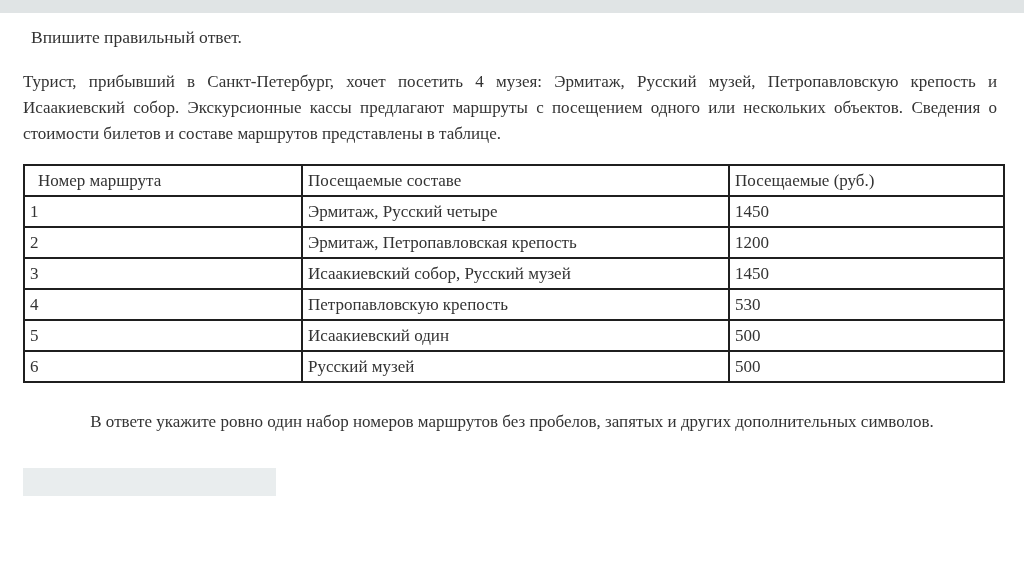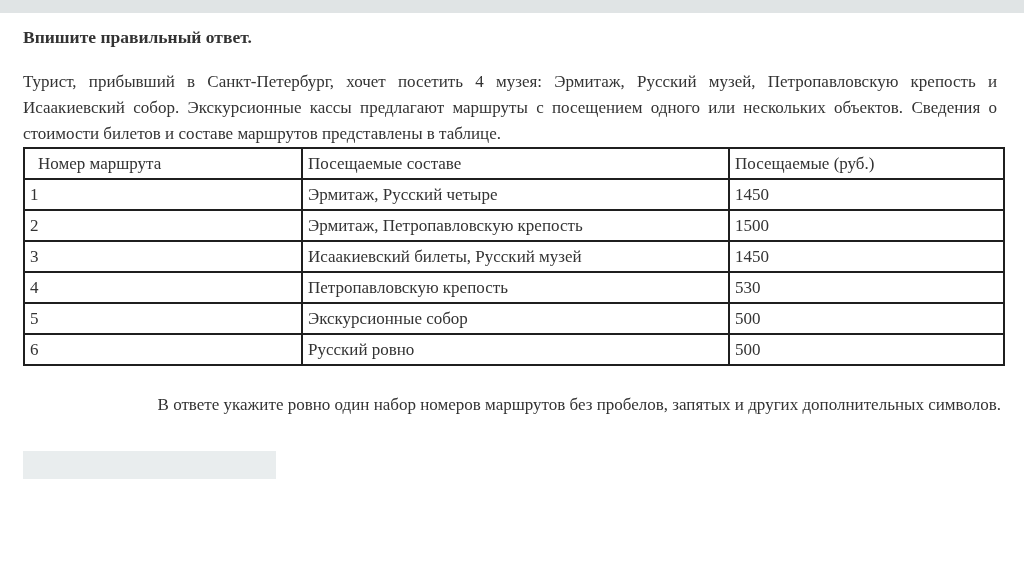--- a/index.html
+++ b/index.html
@@ -15,35 +15,36 @@
   }
   .top-bar {
     width: 100%;
     height: 13px;
     background: #e0e4e5;
   }
   .content {
     padding: 0 23px;
   }
   .heading {
-    margin: 14px 0 0 0;
+    margin: 14px 0 0 8px;
     font-size: 17.5px;
-    font-weight: bold;
+    font-weight: normal;
     line-height: 20px;
   }
   .intro {
     margin: 22px 4px 0 0;
     font-size: 17px;
     line-height: 26px;
     text-align: justify;
   }
   table.routes {
     border-collapse: collapse;
     table-layout: fixed;
     width: 980px;
+    margin-top: 17px;
   }
   table.routes col.c1 { width: 278px; }
   table.routes col.c2 { width: 427px; }
   table.routes col.c3 { width: 275px; }
   table.routes th,
   table.routes td {
     border: 2px solid #1f1f1f;
     font-size: 17px;
     font-weight: normal;
     text-align: left;
@@ -54,21 +55,21 @@
     overflow: hidden;
     white-space: nowrap;
   }
   table.routes th:first-child { padding-left: 13px; }
   .question-block {
     margin-top: 26px;
     font-size: 17px;
     line-height: 26px;
   }
   .question { text-align: justify; }
-  .instruction { text-align: right; }
+  .instruction { text-align: center; }
   .answer-input {
     display: block;
     margin-top: 33px;
     width: 253px;
     height: 28px;
     background: #e9edee;
     border: none;
     outline: none;
     border-radius: 0;
     padding: 0 8px;
@@ -102,41 +103,41 @@
       </tr>
     </thead>
     <tbody>
       <tr>
         <td>1</td>
         <td>Эрмитаж, Русский четыре</td>
         <td>1450</td>
       </tr>
       <tr>
         <td>2</td>
-        <td>Эрмитаж, Петропавловскую крепость</td>
-        <td>1500</td>
+        <td>Эрмитаж, Петропавловская крепость</td>
+        <td>1200</td>
       </tr>
       <tr>
         <td>3</td>
-        <td>Исаакиевский билеты, Русский музей</td>
+        <td>Исаакиевский собор, Русский музей</td>
         <td>1450</td>
       </tr>
       <tr>
         <td>4</td>
         <td>Петропавловскую крепость</td>
         <td>530</td>
       </tr>
       <tr>
         <td>5</td>
-        <td>Экскурсионные собор</td>
+        <td>Исаакиевский один</td>
         <td>500</td>
       </tr>
       <tr>
         <td>6</td>
-        <td>Русский ровно</td>
+        <td>Русский музей</td>
         <td>500</td>
       </tr>
     </tbody>
   </table>
 
   <div class="question-block">
     <div class="instruction">В ответе укажите ровно один набор номеров маршрутов без пробелов, запятых и других дополнительных символов.</div>
   </div>
 
   <input type="text" class="answer-input" placeholder="" style="">

